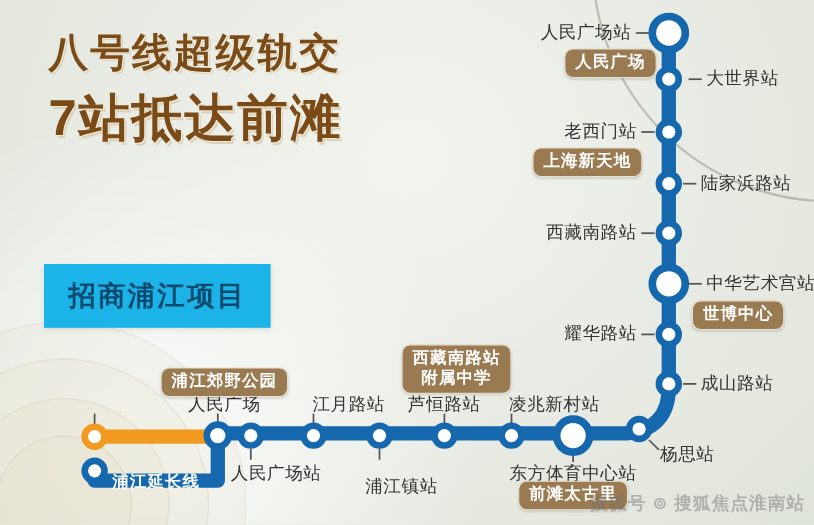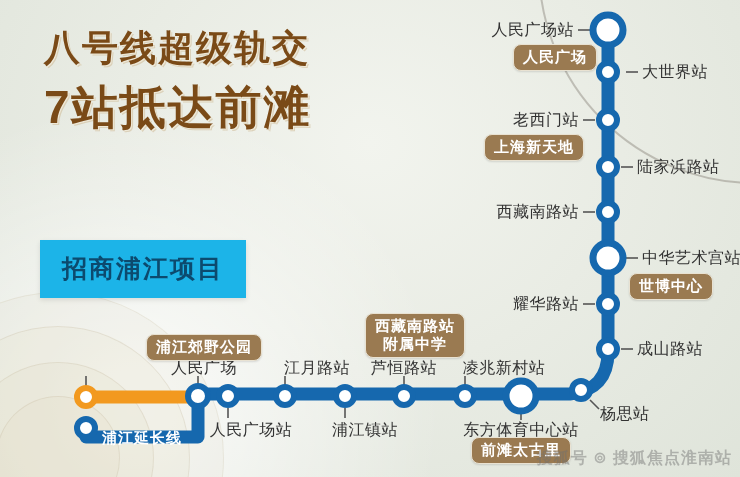--- a/index.html
+++ b/index.html
@@ -141,21 +141,21 @@
   <div class="lbl l" style="left:579px;top:120px;">老西门站</div>
   <div class="lbl r" style="left:637px;top:167px;">陆家浜路站</div>
   <div class="lbl l" style="left:579px;top:212px;">西藏南路站</div>
   <div class="lbl r" style="left:642px;top:258px;">中华艺术宫站</div>
   <div class="lbl l" style="left:579px;top:304px;">耀华路站</div>
   <div class="lbl r" style="left:637px;top:349px;text-align:center;">成山路站</div>
   <div class="lbl r" style="left:600px;top:414px;">杨思站</div>
   <div class="lbl c" style="left:521px;top:420px;">东方体育中心站</div>
   <div class="lbl c" style="left:504px;top:358px;">凌兆新村站</div>
   <div class="lbl c" style="left:404px;top:358px;">芦恒路站</div>
-  <div class="lbl c" style="left:365px;top:420px;">浦江镇站</div>
+  <div class="lbl c" style="left:365px;top:432px;">浦江镇站</div>
   <div class="lbl c" style="left:317px;top:358px;">江月路站</div>
   <div class="lbl c" style="left:251px;top:420px;">人民广场站</div>
   <div class="lbl c" style="left:204px;top:358px;">人民广场</div>
 
   <div class="tagbadge" style="left:484px;top:134px;">上海新天地</div>
   <div class="tagbadge" style="left:513px;top:44px;">人民广场</div>
   <div class="tagbadge" style="left:629px;top:273px;">世博中心</div>
   <div class="tagbadge c" style="left:521px;top:437px;">前滩太古里</div>
   <div class="tagbadge c" style="left:415px;top:313px;">
     <span>西藏南路站</span><br>

